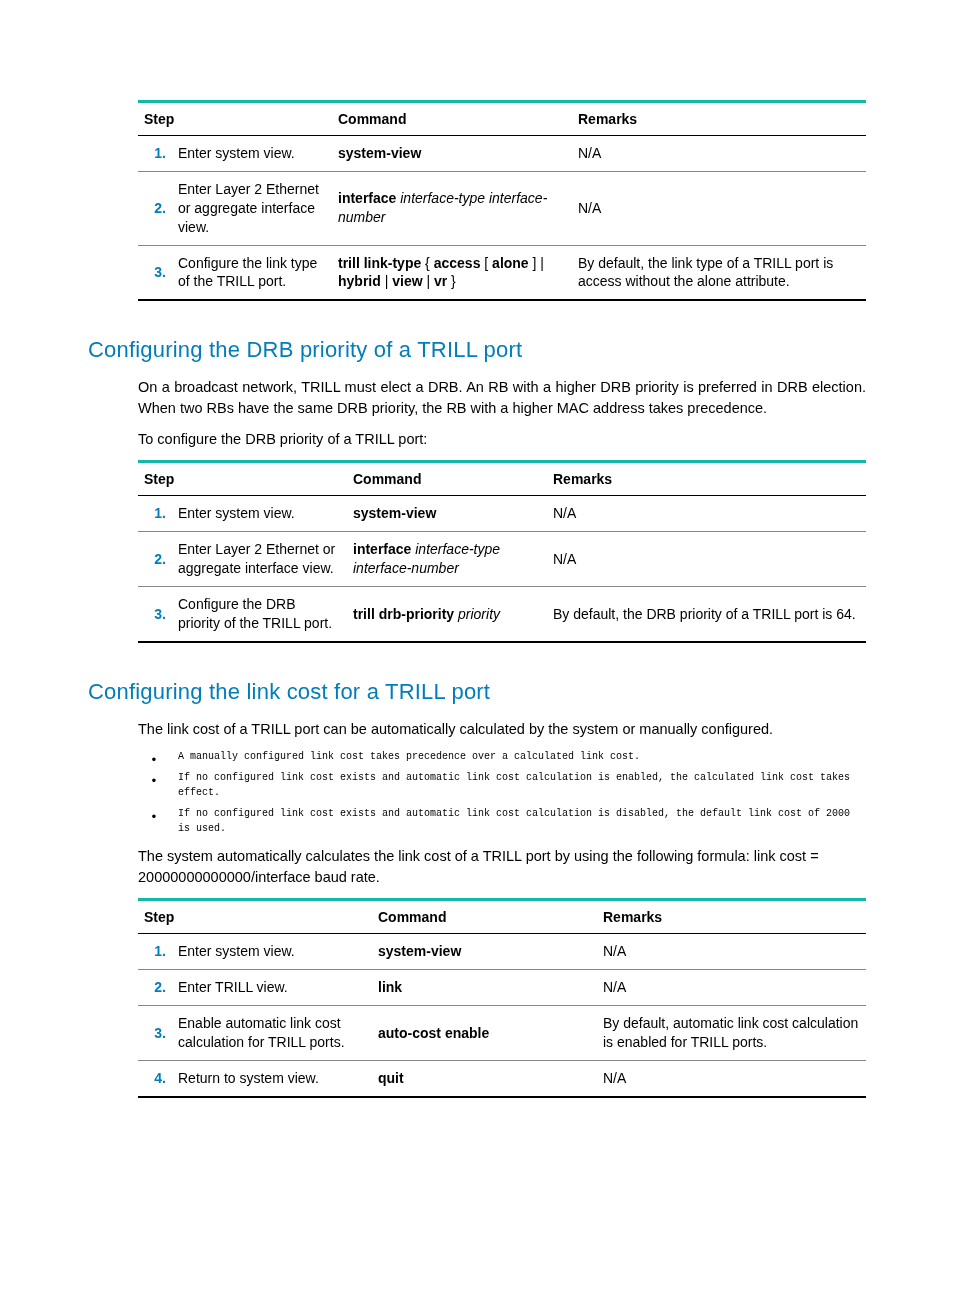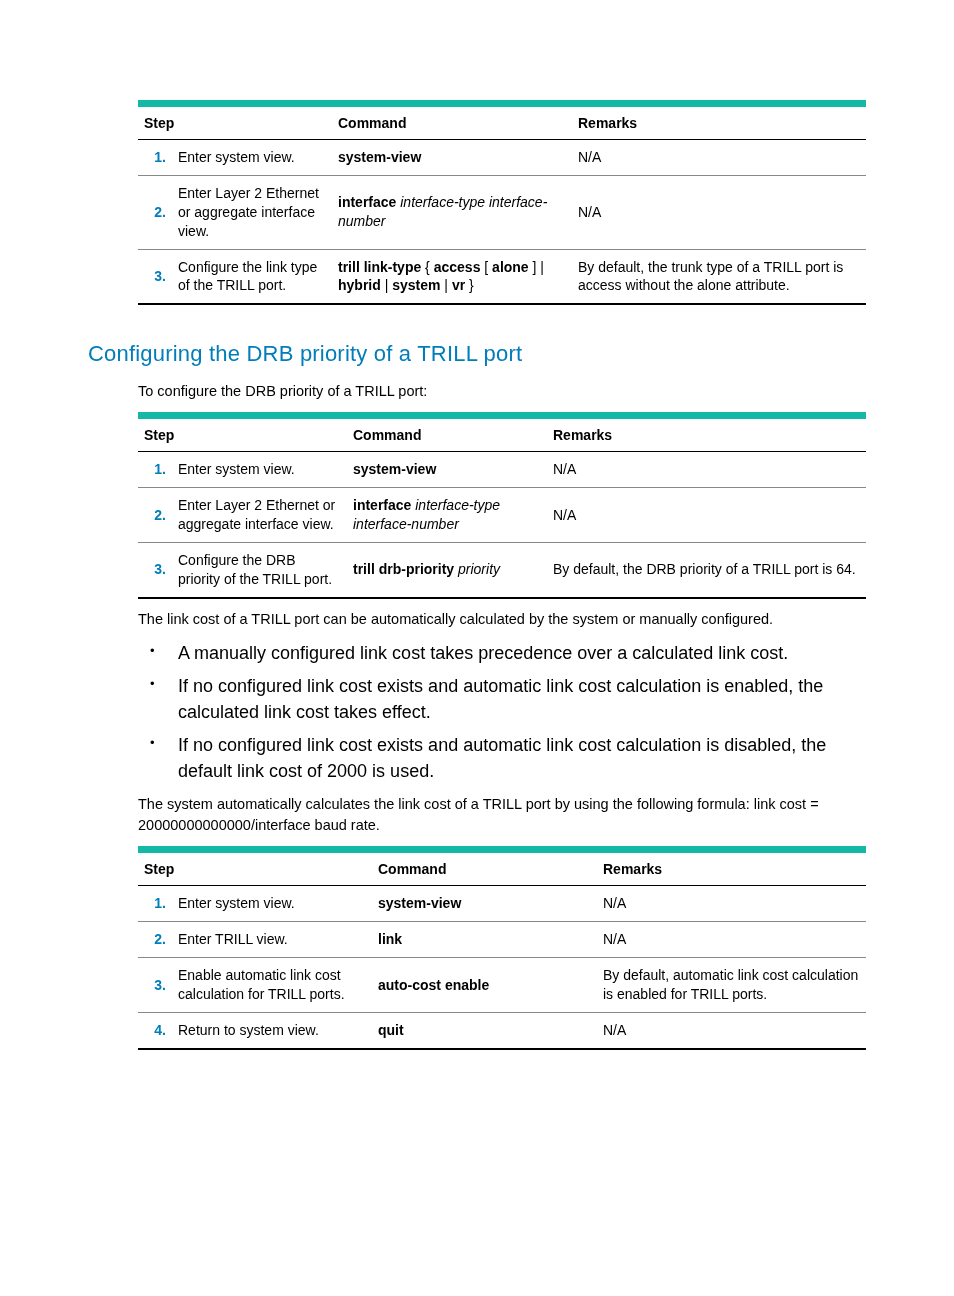--- a/index.html
+++ b/index.html
@@ -3,24 +3,24 @@
 <meta charset="utf-8">
 <style>
   * { box-sizing: border-box; margin: 0; padding: 0; }
   html, body { width: 954px; background: #fff; font-family: "Futura", "Century Gothic", "Trebuchet MS", Arial, sans-serif; color: #000; }
   .page { padding: 90px 88px 40px 88px; }
   .indent { padding-left: 50px; }
   h1 { font-weight: 300; font-size: 22px; color: #007dba; margin: 36px 0 14px 0; letter-spacing: 0.2px; }
   p { font-size: 14.5px; line-height: 1.45; margin: 10px 0; }
   p.justify { text-align: justify; }
   ul { list-style: none; padding-left: 30px; margin: 6px 0; }
-  ul li { position: relative; font-size: 18px; line-height: 1.45; margin: 7px 0; padding-left: 10px; }
+  ul li { position: relative; font-size: 10px; line-height: 1.45; margin: 7px 0; padding-left: 10px; font-family: Liberation Mono, monospace; }
   ul li::before { content: "•"; position: absolute; left: -18px; top: 2px; font-size: 13px; }
   table { width: 100%; border-collapse: collapse; margin: 10px 0 8px 0; }
-  table thead tr { border-top: 7px solid #14b8a6; border-bottom: 1.2px solid #000; }
+  table thead tr { border-top: 3px solid #14b8a6; border-bottom: 1.2px solid #000; }
   table tbody tr { border-bottom: 1px solid #888; }
   table tbody tr:last-child { border-bottom: 2px solid #000; }
   th { text-align: left; font-weight: 700; font-size: 14px; padding: 8px 6px; }
   td { font-size: 14px; padding: 8px 6px; vertical-align: middle; line-height: 1.35; }
   td.num { color: #007dba; font-weight: 700; text-align: right; width: 28px; padding-right: 6px; }
   .b { font-weight: 700; }
   .i { font-style: italic; }
   .pgnum { text-align: center; font-size: 13px; margin-top: 30px; }
 </style>
 </head>
@@ -52,29 +52,30 @@
         </tr>
         <tr>
           <td class="num">2.</td>
           <td>Enter Layer 2 Ethernet or aggregate interface view.</td>
           <td><span class="b">interface</span> <span class="i">interface-type interface-number</span></td>
           <td>N/A</td>
         </tr>
         <tr>
           <td class="num">3.</td>
           <td>Configure the link type of the TRILL port.</td>
-          <td><span class="b">trill link-type</span> { <span class="b">access</span> [ <span class="b">alone</span> ] | <span class="b">hybrid</span> | <span class="b">system</span> | <span class="b">vr</span> }</td>
-          <td>By default, the trunk type of a TRILL port is access without the alone attribute.</td>
+          <td><span class="b">trill link-type</span> { <span class="b">access</span> [ <span class="b">alone</span> ] | <span class="b">hybrid</span> | <span class="b">view</span> | <span class="b">vr</span> }</td>
+          <td>By default, the link type of a TRILL port is access without the alone attribute.</td>
         </tr>
       </tbody>
     </table>
   </div>
 
   <h1>Configuring the DRB priority of a TRILL port</h1>
   <div class="indent">
+    <p class="justify">On a broadcast network, TRILL must elect a DRB. An RB with a higher DRB priority is preferred in DRB election. When two RBs have the same DRB priority, the RB with a higher MAC address takes precedence.</p>
     <p>To configure the DRB priority of a TRILL port:</p>
 
     <table>
       <colgroup>
           <col style="width:34px">
           <col style="width:175px">
           <col style="width:200px">
           <col>
         </colgroup>
       <thead>
@@ -100,20 +101,21 @@
         <tr>
           <td class="num">3.</td>
           <td>Configure the DRB priority of the TRILL port.</td>
           <td><span class="b">trill drb-priority</span> <span class="i">priority</span></td>
           <td>By default, the DRB priority of a TRILL port is 64.</td>
         </tr>
       </tbody>
     </table>
   </div>
 
+  <h1>Configuring the link cost for a TRILL port</h1>
   <div class="indent">
     <p>The link cost of a TRILL port can be automatically calculated by the system or manually configured.</p>
     <ul>
       <li>A manually configured link cost takes precedence over a calculated link cost.</li>
       <li>If no configured link cost exists and automatic link cost calculation is enabled, the calculated link cost takes effect.</li>
       <li>If no configured link cost exists and automatic link cost calculation is disabled, the default link cost of 2000 is used.</li>
     </ul>
     <p>The system automatically calculates the link cost of a TRILL port by using the following formula: link cost = 20000000000000/interface baud rate.</p>
 
     <table>

